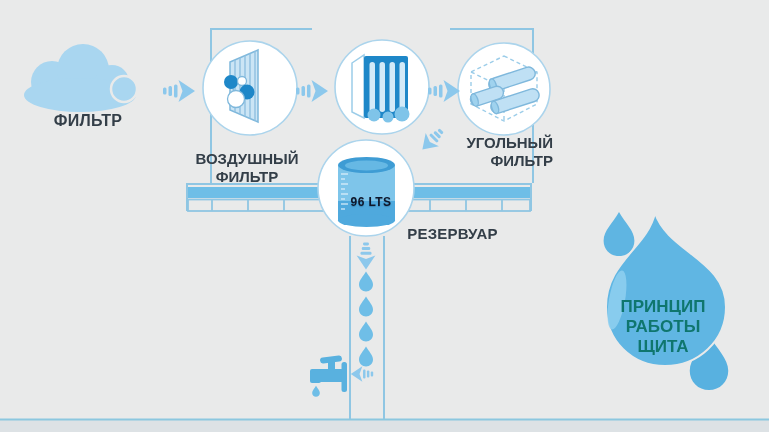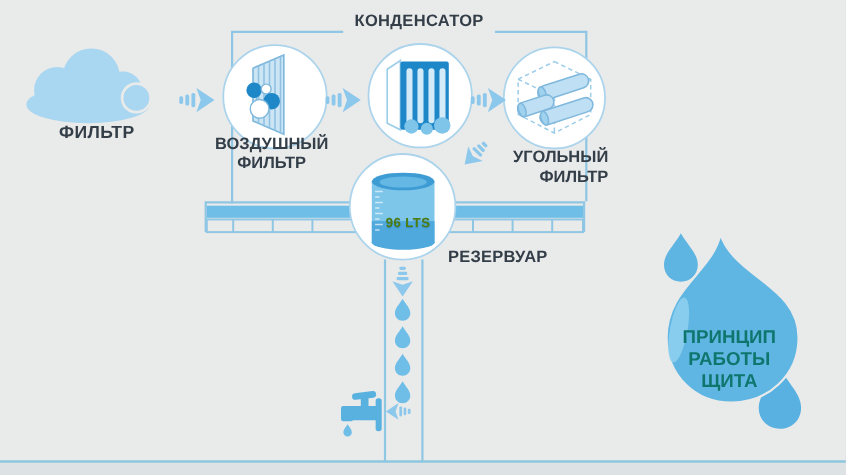--- a/index.html
+++ b/index.html
@@ -9,24 +9,24 @@
     font-family:"Liberation Sans",sans-serif;
   }
   .stage svg{position:absolute;left:0;top:0;}
   .label{
     position:absolute;font-weight:bold;color:#333E48;text-align:center;
     transform:translateX(-50%);white-space:nowrap;line-height:1.1;
   }
   .label.wrap{white-space:normal;}
   #air-label{left:88px;top:112px;font-size:16px;letter-spacing:.3px;}
   #condenser-label{left:381px;top:12px;font-size:15px;letter-spacing:.3px;}
-  #air-filter-label{left:247px;top:122px;font-size:15px;width:122px;line-height:18px;}
+  #air-filter-label{left:247px;top:150px;font-size:15px;width:122px;line-height:18px;}
   #carbon-filter-label{left:492px;top:134px;font-size:15px;width:122px;line-height:18px;text-align:right;}
   #reservoir-label{left:447px;top:226px;font-size:15px;letter-spacing:.2px;padding-left:11px;}
-  #tank-volume-label{left:371px;top:196px;font-size:12px;color:#4d7c0f;letter-spacing:.4px;
+  #tank-volume-label{left:371px;top:196px;font-size:12px;color:#0f172a;letter-spacing:.4px;
     text-shadow:0 1px 1px rgba(20,80,120,.35);}
   #principle-label{left:663px;top:297px;font-size:17px;width:100px;line-height:20px;color:#0f766e;}
 </style>
 </head>
 <body>
 
 <div class="stage">
 
   <svg width="769" height="432" viewBox="0 0 769 432">
     <defs>
@@ -159,20 +159,19 @@
 
     <g>
       <use href="#drop" transform="translate(619,233) scale(2.2)" fill="#5FB5E2"></use>
       <use href="#drop" transform="translate(709,361) scale(2.75)" fill="#58B1E0"></use>
       <path d="M655,213 C647,248 606,262 606,307 C606,341 632,366 665,366 C698,366 726,341 726,307 C726,260 668,252 655,213 Z" fill="#60B6E3" stroke="#E9EAEA" stroke-width="2"></path>
       <ellipse cx="617" cy="300" rx="8" ry="30" fill="#8FD0F0" opacity="0.85" transform="rotate(10 617 300)"></ellipse>
     </g>
   </svg>
 
   <div class="label" id="air-label">ФИЛЬТР</div>
-  <div class="label" id="condenser-label">КОНДЕНСАТОР</div>
   <div class="label wrap" id="air-filter-label">ВОЗДУШНЫЙ ФИЛЬТР</div>
   <div class="label wrap" id="carbon-filter-label">УГОЛЬНЫЙ ФИЛЬТР</div>
   <div class="label" id="reservoir-label">РЕЗЕРВУАР</div>
   <div class="label" id="tank-volume-label">96 LTS</div>
   <div class="label wrap" id="principle-label">ПРИНЦИП РАБОТЫ ЩИТА</div>
 
 </div>
 
 </body></html>

